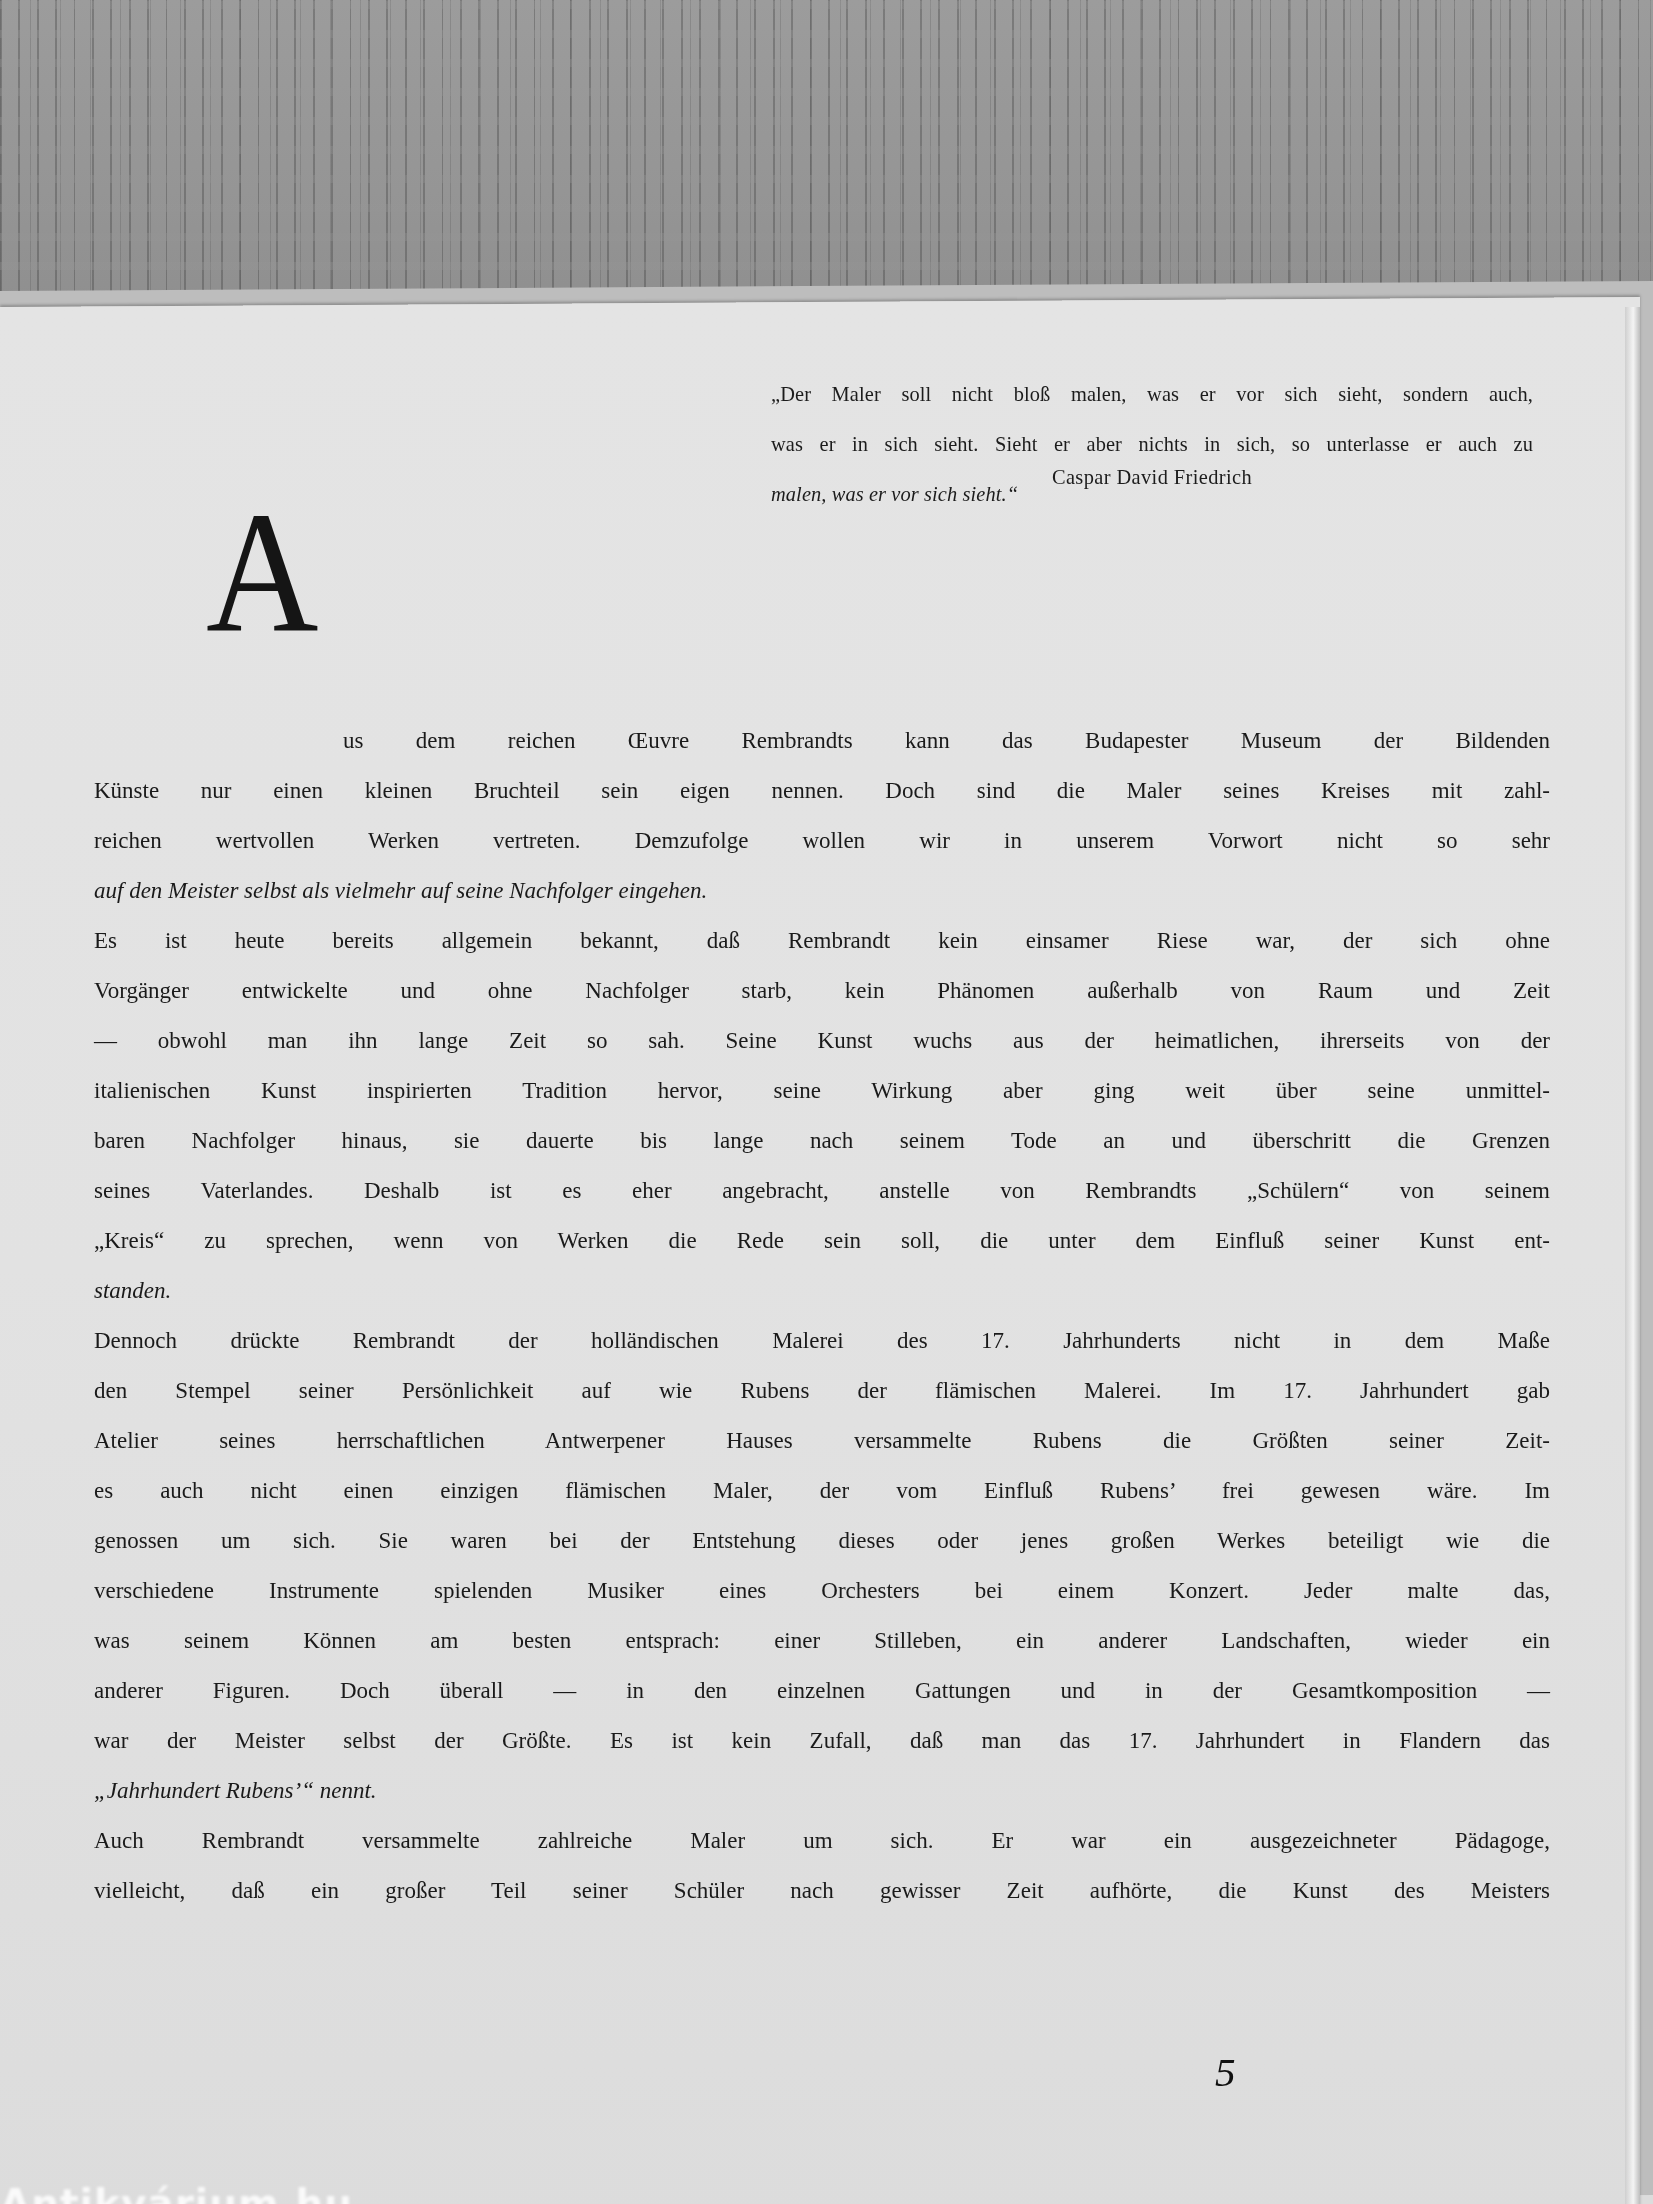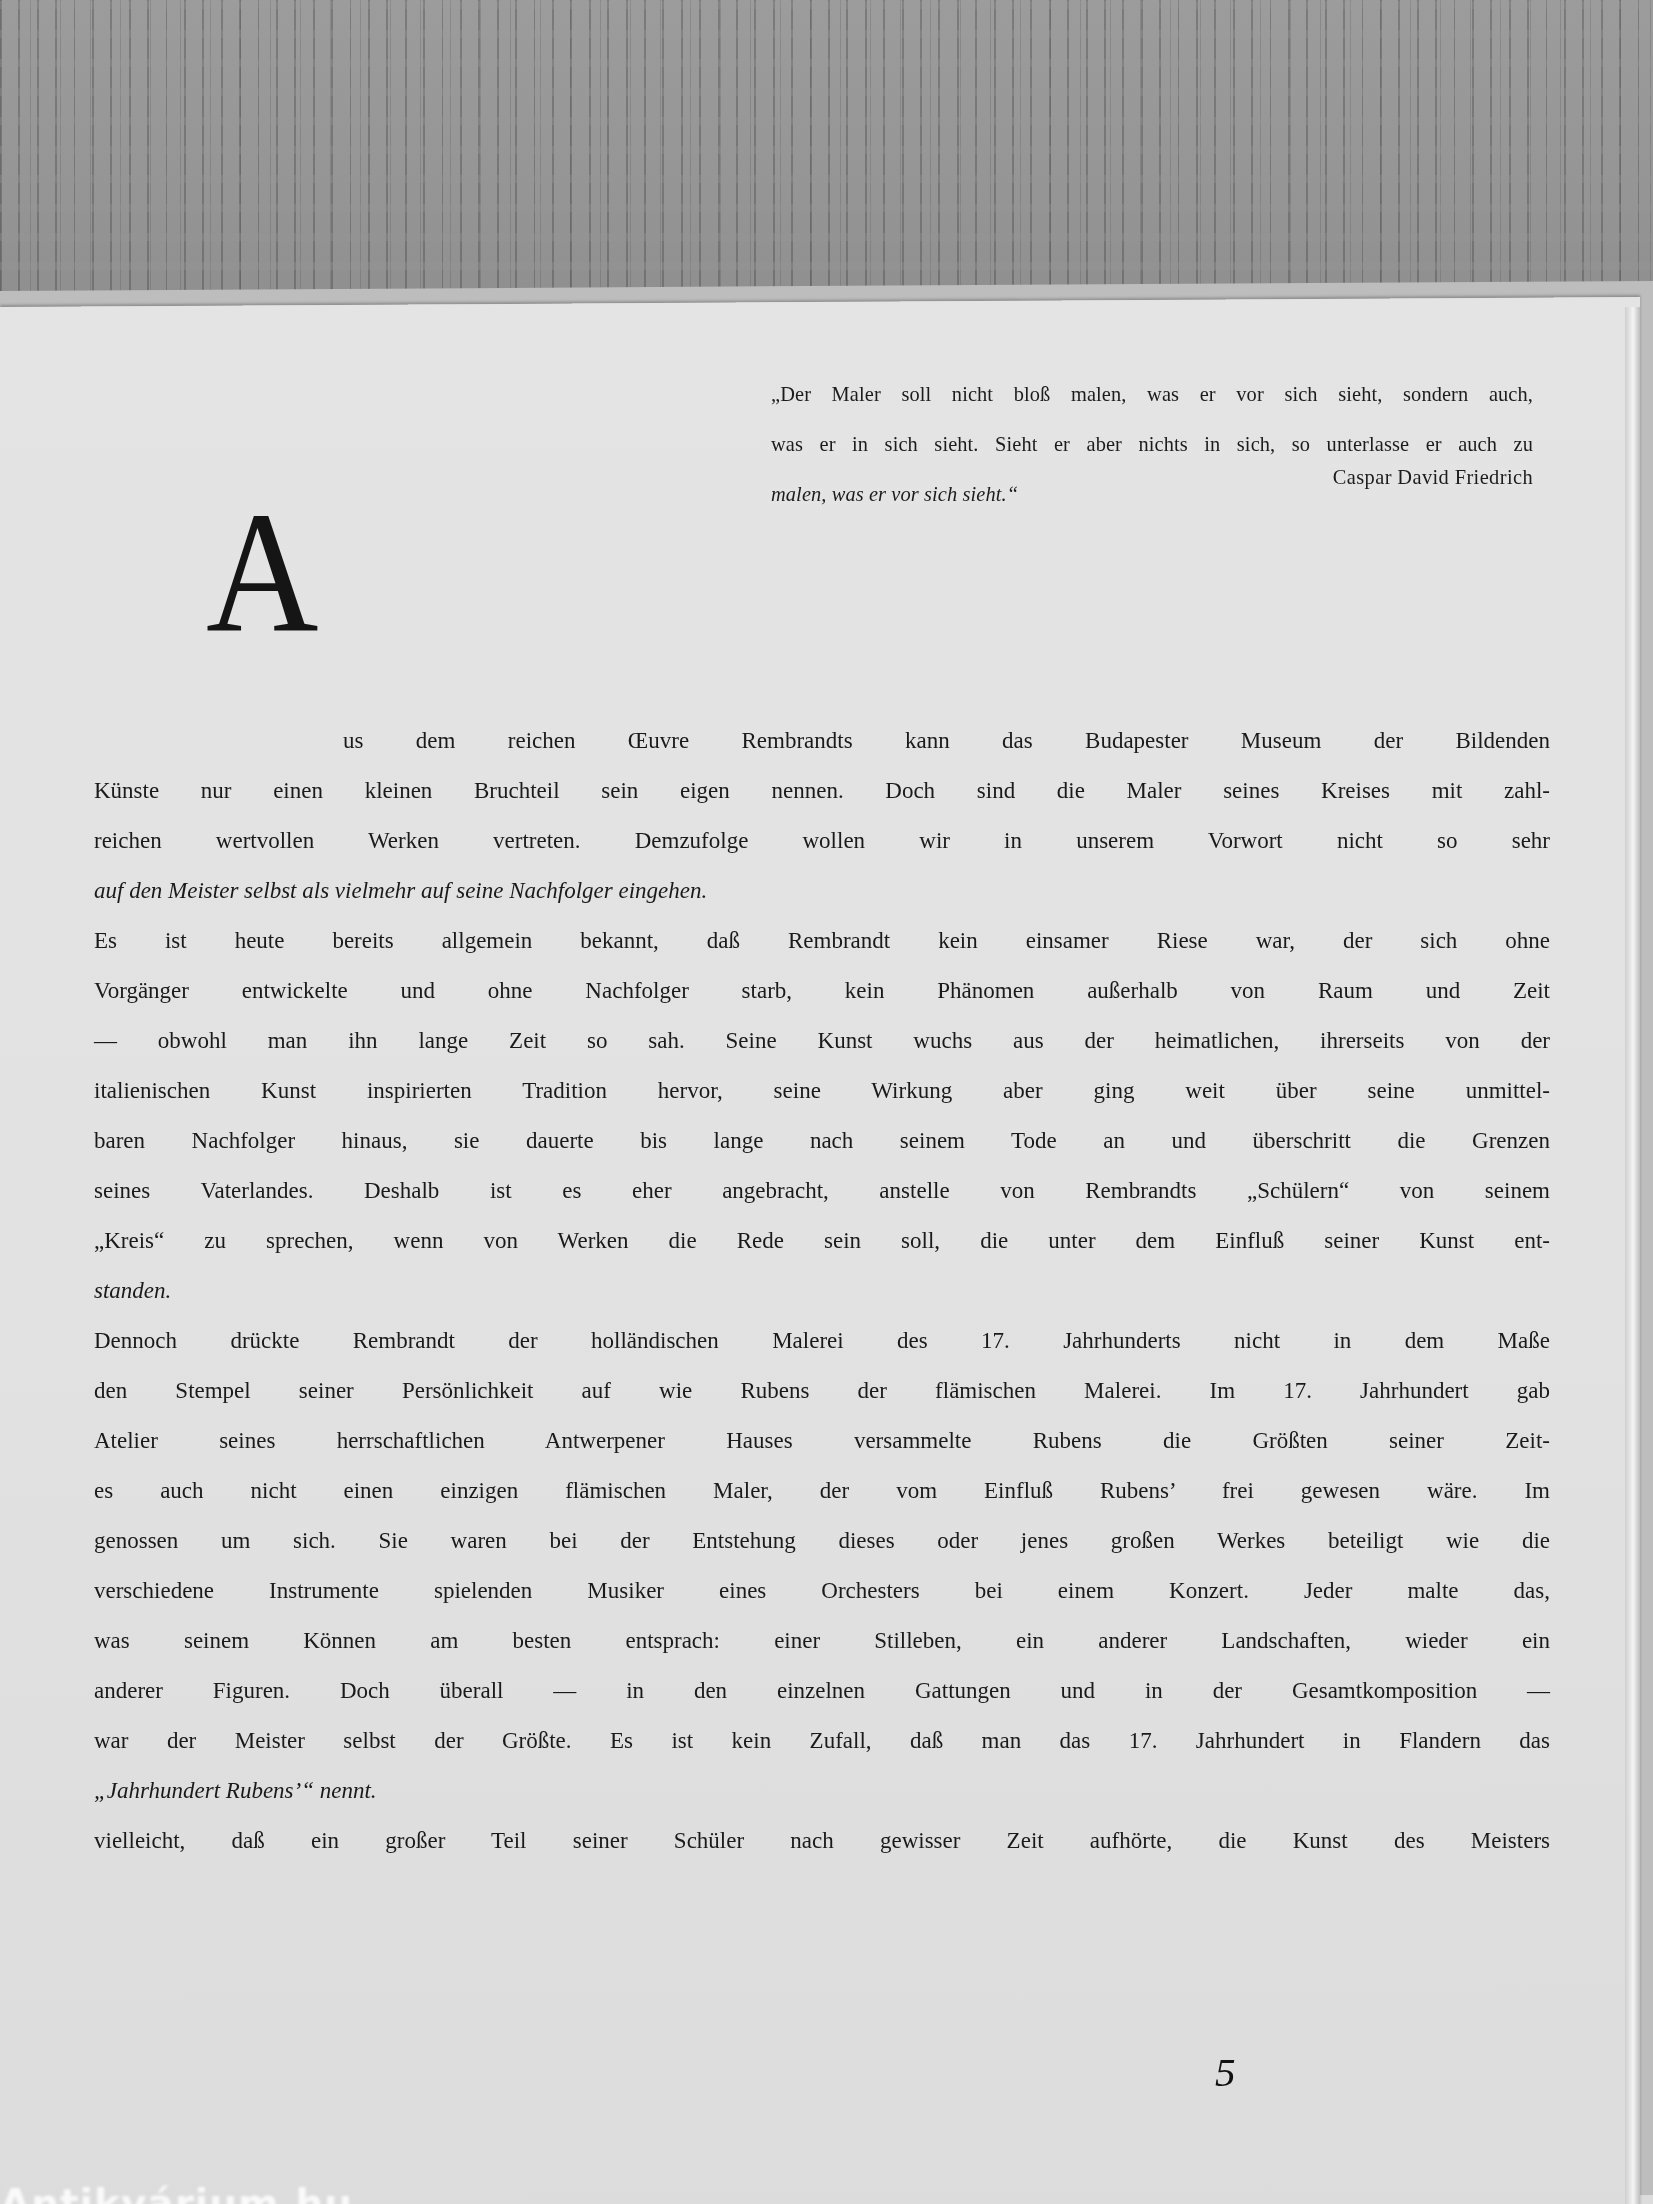--- a/index.html
+++ b/index.html
@@ -88,21 +88,21 @@
       text-align: justify;
       text-align-last: left;
       color: #1c1c1c;
       letter-spacing: 0.1px;
     }
     .motto-author {
       position: absolute;
       left: 771px;
       top: 159px;
       width: 762px;
-      text-align: right;
+      text-align: center;
       font-size: 20.4px;
       line-height: 23px;
       color: #1c1c1c;
       letter-spacing: 0.4px;
     }
     .body-text {
       position: absolute;
       left: 94px;
       top: 196px;
       width: 1456px;
@@ -191,20 +191,21 @@
         <span class="line">Dennoch drückte Rembrandt der holländischen Malerei des 17. Jahrhunderts nicht in dem Maße</span>
         <span class="line">den Stempel seiner Persönlichkeit auf wie Rubens der flämischen Malerei. Im 17. Jahrhundert gab</span>
         <span class="line">Atelier seines herrschaftlichen Antwerpener Hauses versammelte Rubens die Größten seiner Zeit-</span>
         <span class="line">es auch nicht einen einzigen flämischen Maler, der vom Einfluß Rubens’ frei gewesen wäre. Im</span>
         <span class="line">genossen um sich. Sie waren bei der Entstehung dieses oder jenes großen Werkes beteiligt wie die</span>
         <span class="line">verschiedene Instrumente spielenden Musiker eines Orchesters bei einem Konzert. Jeder malte das,</span>
         <span class="line">was seinem Können am besten entsprach: einer Stilleben, ein anderer Landschaften, wieder ein</span>
         <span class="line">anderer Figuren. Doch überall — in den einzelnen Gattungen und in der Gesamtkomposition —</span>
         <span class="line">war der Meister selbst der Größte. Es ist kein Zufall, daß man das 17. Jahrhundert in Flandern das</span>
         <span class="line last">„Jahrhundert Rubens’“ nennt.</span>
+        <span class="line">Auch Rembrandt versammelte zahlreiche Maler um sich. Er war ein ausgezeichneter Pädagoge,</span>
         <span class="line">vielleicht, daß ein großer Teil seiner Schüler nach gewisser Zeit aufhörte, die Kunst des Meisters</span>
       </div>
 
     <div class="page-number">5</div>
   </div>
 </div>
 
 <div class="watermark">Antikvárium.hu</div>
 
 

